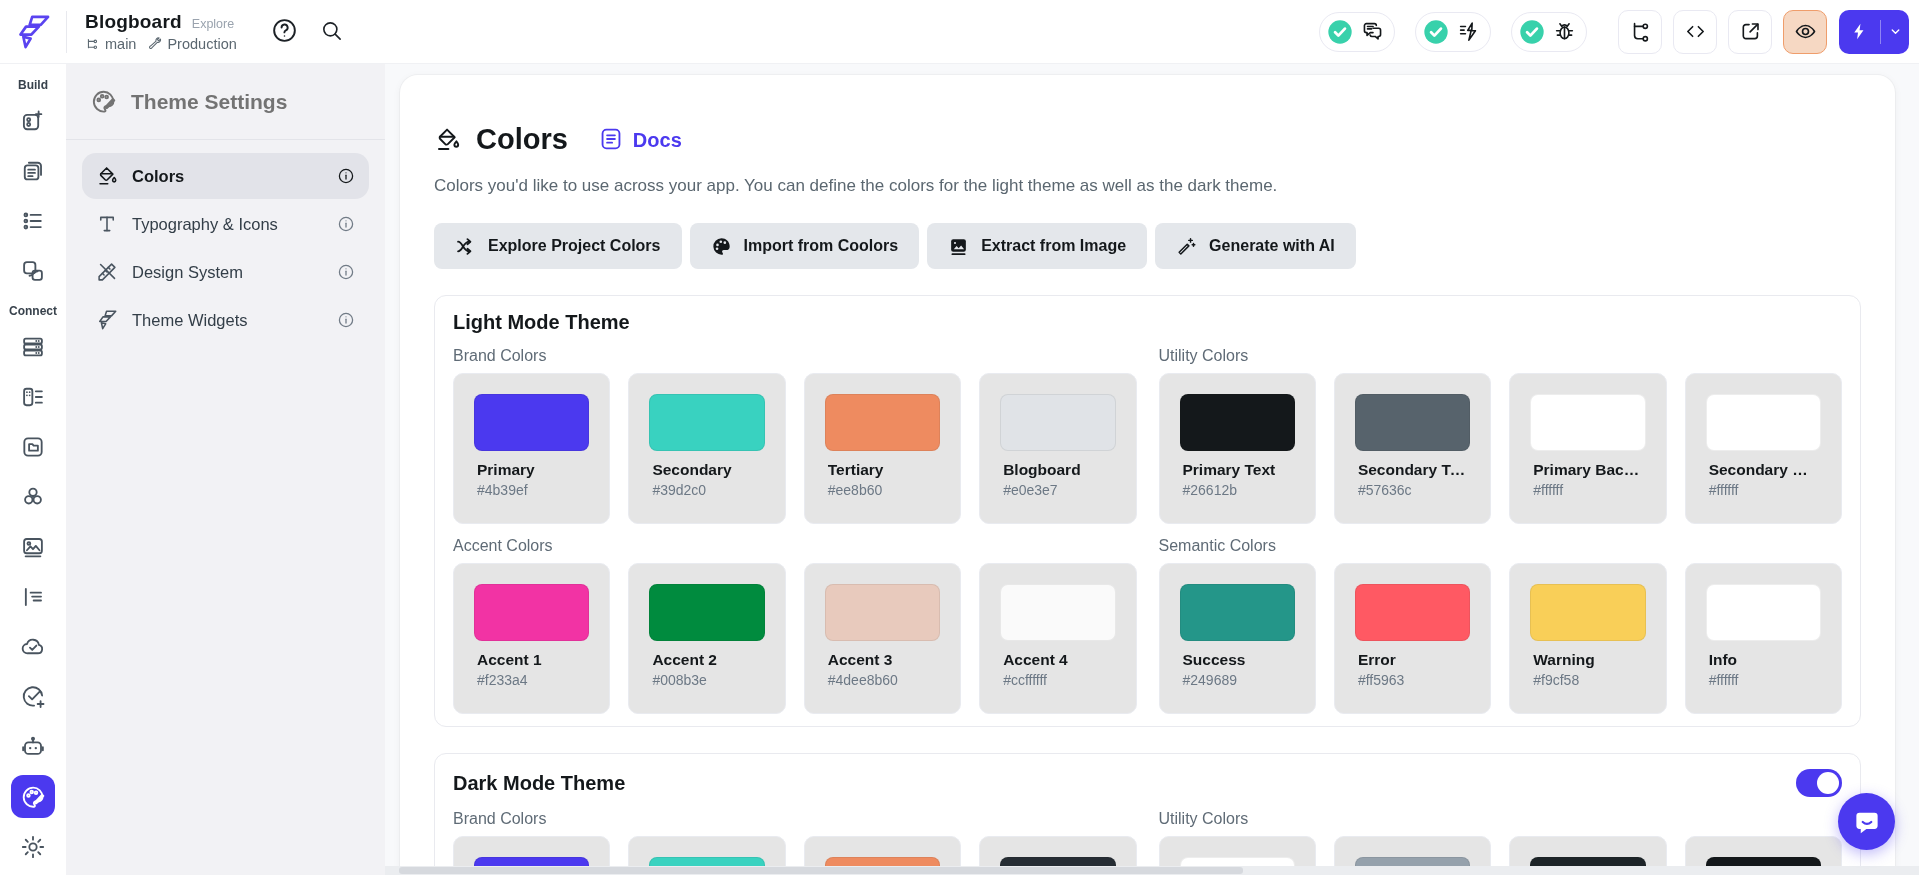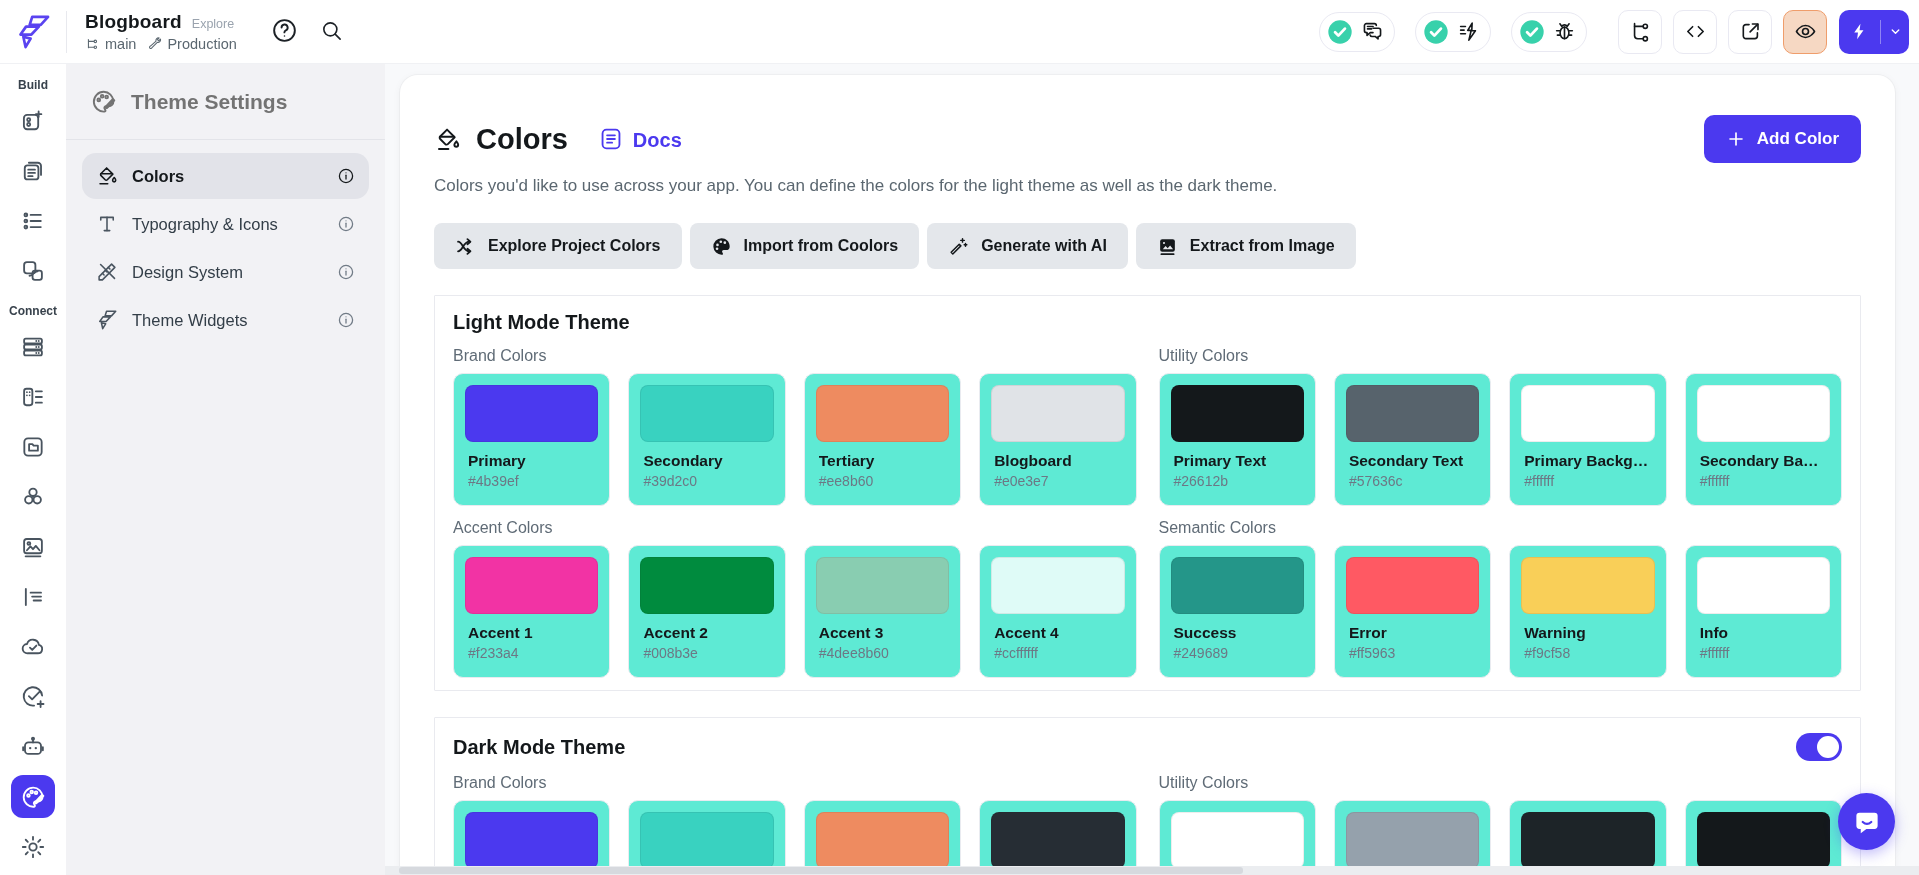--- a/index.html
+++ b/index.html
@@ -57,28 +57,28 @@
   .card{position:absolute;left:15px;top:11px;right:24px;height:1400px;background:#fff;border-radius:18px;
     box-shadow:0 0 0 1px rgba(20,24,27,.03),0 2px 8px rgba(20,24,27,.05);padding:40px 34px}
   .title-row{display:flex;align-items:center;height:48px}
   .page-title{font-size:29px;font-weight:700;margin-left:15px}
   .docs{display:flex;align-items:flex-end;gap:9px;margin-left:30px;color:var(--accent);cursor:pointer;background:none;border:none}
   .docs-label{font-size:20px;font-weight:700;color:var(--accent)}
   .add-btn{margin-left:auto;height:48px;background:var(--accent);color:#fff;border:none;border-radius:10px;display:flex;align-items:center;gap:11px;padding:0 22px;font-size:17px;font-weight:700;font-family:inherit;cursor:pointer}
   .subtitle{margin-top:13px;font-size:17px;color:#5b6770}
   .toolbar{display:flex;gap:8px;margin-top:27px}
   .tool-btn{height:46px;border:none;border-radius:8px;background:#e4e7eb;display:flex;align-items:center;gap:12px;padding:0 21px;font-size:16px;font-weight:700;color:#14181b;font-family:inherit;cursor:pointer}
-  .section{border:1px solid #e9eaef;border-radius:1px;margin-top:26px;padding:15px 18px 12px;background:#fff}
+  .section{border:1px solid #e9eaef;border-radius:12px;margin-top:26px;padding:15px 18px 12px;background:#fff}
   .sec-head{display:flex;align-items:center;justify-content:space-between}
   .sec-title{font-size:20px;font-weight:700}
   .groups{display:grid;grid-template-columns:1fr 1fr;column-gap:22px}
   .group{min-width:0}
   .g-label{font-size:16px;color:#5f6b76;margin:13px 0 8px}
   .g-row{display:flex;gap:18px}
-  .swatch{flex:1;min-width:0;border:1px solid #e9ebf0;border-radius:10px;padding:11px;background:#5eead4;cursor:pointer}
+  .swatch{flex:1;min-width:0;border:1px solid #e9ebf0;border-radius:10px;padding:20px;background:#e5e5e5;cursor:pointer}
   .swatch.bare{height:125px}
   .fill{height:57px;border-radius:8px;border:1px solid rgba(20,24,27,.08)}
   .s-name{margin:10px 3px 0;font-size:15.5px;font-weight:700;white-space:nowrap;overflow:hidden;text-overflow:ellipsis}
   .s-hex{margin:3px 3px 5px;font-size:14px;color:#6c7885}
   .toggle{width:46px;height:28px;border-radius:15px;background:var(--accent);position:relative;cursor:pointer;border:none}
   .toggle .knob{position:absolute;right:3px;top:3px;width:22px;height:22px;border-radius:50%;background:#fff}
 
   .hscroll{position:absolute;left:0;right:0;bottom:0;height:9px;background:#ebedf0;z-index:30}
   .hscroll .thumb{position:absolute;left:14px;top:1px;height:7px;width:55%;border-radius:3px;background:#d6d9de}
   .chat-fab{position:absolute;right:24px;bottom:25px;width:57px;height:57px;border-radius:50%;background:var(--accent);display:flex;align-items:center;justify-content:center;box-shadow:0 4px 14px rgba(75,57,239,.35);z-index:40;cursor:pointer;border:none}
@@ -493,28 +493,20 @@
       <h1 class="page-title">Colors</h1>
       <button class="docs">
         <span class="icn" style="height: 26px; width: 26px;">
             <svg viewBox="0 0 24 24" fill="none" stroke="currentColor" stroke-width="1.7" stroke-linecap="round" stroke-linejoin="round">
               <rect x="4.2" y="3.4" width="15.6" height="17.2" rx="3.6"></rect>
               <path d="M8.4 8.6h7.2M8.4 12h7.2M8.4 15.4h4.6"></path>
             </svg>
           </span>
         <span class="docs-label">Docs</span>
       </button>
-      <button class="add-btn">
-        <span class="icn" style="height: 20px; width: 20px;">
-            <svg viewBox="0 0 24 24" fill="none" stroke="currentColor" stroke-width="1.7" stroke-linecap="round" stroke-linejoin="round">
-              <path d="M12 4.8v14.4M4.8 12h14.4" stroke-width="2"></path>
-            </svg>
-          </span>
-        <span>Add Color</span>
-      </button>
     </div>
     <p class="subtitle">Colors you'd like to use across your app. You can define the colors for the light theme as well as the dark theme.</p>
 
     <div class="toolbar" id="toolbar-buttons">
         <button class="tool-btn">
           <span class="icn" style="height: 21px; width: 21px;">
             <svg viewBox="0 0 24 24" fill="none" stroke="currentColor" stroke-width="1.7" stroke-linecap="round" stroke-linejoin="round">
               <path d="M3.5 17.5c5.5 0 5.5-11 13-11" stroke-width="2.1"></path>
               <path d="m14.2 3.6 3.4 2.9-3.4 2.9" stroke-width="2.1"></path>
               <path d="M3.5 6.5c5.5 0 5.5 11 13 11" stroke-width="2.1"></path>
@@ -531,36 +523,36 @@
               <circle cx="11.2" cy="6.6" r="1.5" fill="#e4e7eb" stroke="none"></circle>
               <circle cx="15.8" cy="7.6" r="1.5" fill="#e4e7eb" stroke="none"></circle>
               <circle cx="6.9" cy="14.6" r="1.5" fill="#e4e7eb" stroke="none"></circle>
             </svg>
           </span>
           <span>Import from Coolors</span>
         </button>
         <button class="tool-btn">
           <span class="icn" style="height: 21px; width: 21px;">
             <svg viewBox="0 0 24 24" fill="none" stroke="currentColor" stroke-width="1.7" stroke-linecap="round" stroke-linejoin="round">
-              <path d="M3.6 18.6 12.8 9.4l1.9 1.9-9.2 9.2z"></path>
-              <path d="M16.6 3v4M14.6 5h4M20 8.6v3M18.5 10.1h3"></path>
-            </svg>
-          </span>
-          <span>Generate with AI</span>
-        </button>
-        <button class="tool-btn">
-          <span class="icn" style="height: 21px; width: 21px;">
-            <svg viewBox="0 0 24 24" fill="none" stroke="currentColor" stroke-width="1.7" stroke-linecap="round" stroke-linejoin="round">
               <rect x="3.6" y="3.6" width="16.8" height="14.4" rx="2.4" fill="currentColor" stroke="none"></rect>
               <path d="m6.6 15.2 3.2-3.8 2.4 2.6 2.8-3.2 3.4 4.4z" fill="#e4e7eb" stroke="none"></path>
               <circle cx="8" cy="8" r="1.2" fill="#e4e7eb" stroke="none"></circle>
               <path d="M5 20.8h14" stroke-width="2"></path>
             </svg>
           </span>
           <span>Extract from Image</span>
+        </button>
+        <button class="tool-btn">
+          <span class="icn" style="height: 21px; width: 21px;">
+            <svg viewBox="0 0 24 24" fill="none" stroke="currentColor" stroke-width="1.7" stroke-linecap="round" stroke-linejoin="round">
+              <path d="M3.6 18.6 12.8 9.4l1.9 1.9-9.2 9.2z"></path>
+              <path d="M16.6 3v4M14.6 5h4M20 8.6v3M18.5 10.1h3"></path>
+            </svg>
+          </span>
+          <span>Generate with AI</span>
         </button>
       </div>
 
     <section class="section">
       <div class="sec-head">
         <span class="sec-title">Light Mode Theme</span>
       </div>
       <div class="groups" id="light-groups">
           <div class="group">
             <div class="g-label">Brand Colors</div>

